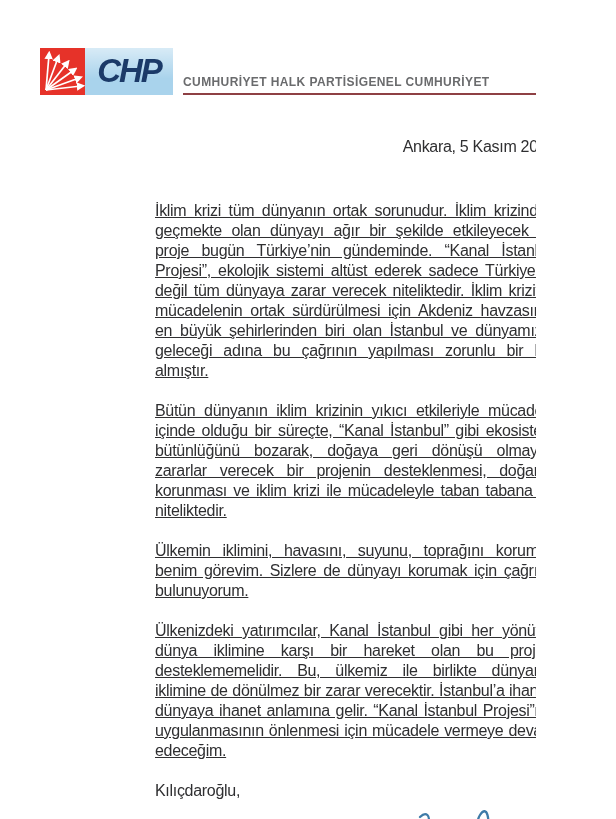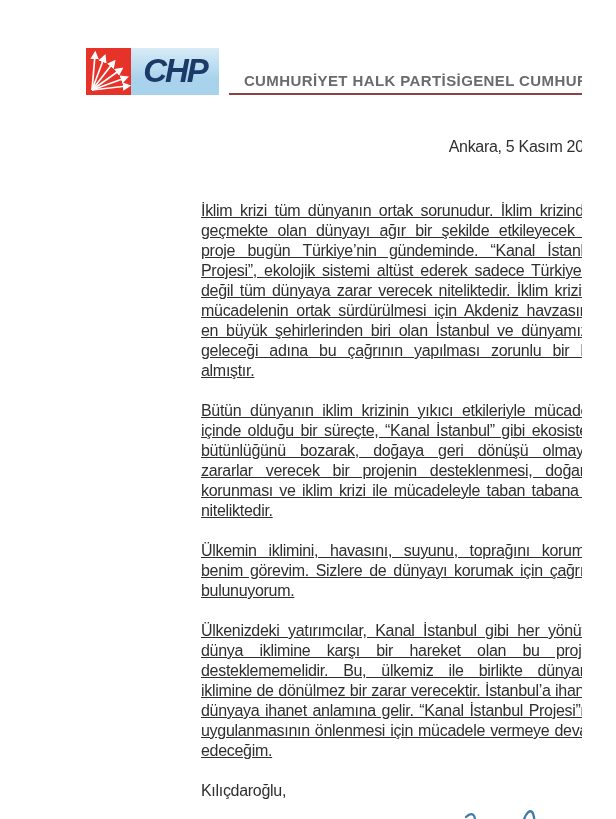--- a/index.html
+++ b/index.html
@@ -3,21 +3,20 @@
 <meta charset="utf-8">
 <style>
   html,body { margin:0; padding:0; background:#ffffff; }
   .page {
     position:relative;
     width:536px; height:819px;
     background:var(--page-bg,#ffffff);
     font-family:"Liberation Sans", sans-serif;
     color:var(--body-text,#2f2f31);
     overflow:hidden;
-    margin-left:46px;
   }
 
   
   .header {
     position:absolute; top:48px; left:40px; width:552px;
     display:flex; align-items:flex-end;
   }
   .logo { display:flex; height:47px; flex:0 0 auto; }
   .logo-emblem {
     width:45px; height:47px;
@@ -30,24 +29,24 @@
     display:flex; align-items:center; justify-content:center;
   }
   .logo-wordmark span {
     font-weight:bold; font-style:italic;
     font-size:33px; letter-spacing:-2px;
     color:var(--logo-navy,#1b3a68);
     transform:translateY(-1px);
   }
   .header-right {
     flex:1; margin-left:10px;
-    display:flex; justify-content:center; align-items:flex-end;
+    display:flex; justify-content:flex-start; align-items:flex-end;
     border-bottom:2px solid var(--rule-maroon,#8e4044);
     padding-bottom:4px;
-    font-weight:bold; font-size:15px; letter-spacing:0.4px;
+    font-weight:bold; font-size:12px; letter-spacing:0.4px;
     color:var(--header-gray,#6a6b6d);
     white-space:nowrap;
   }
 
   
   .content {
     position:absolute; top:137px; left:155px; width:400px;
     font-size:16px; line-height:20px; letter-spacing:-0.3px;
   }
   .date { text-align:right; margin:0 0 44px 0; }

